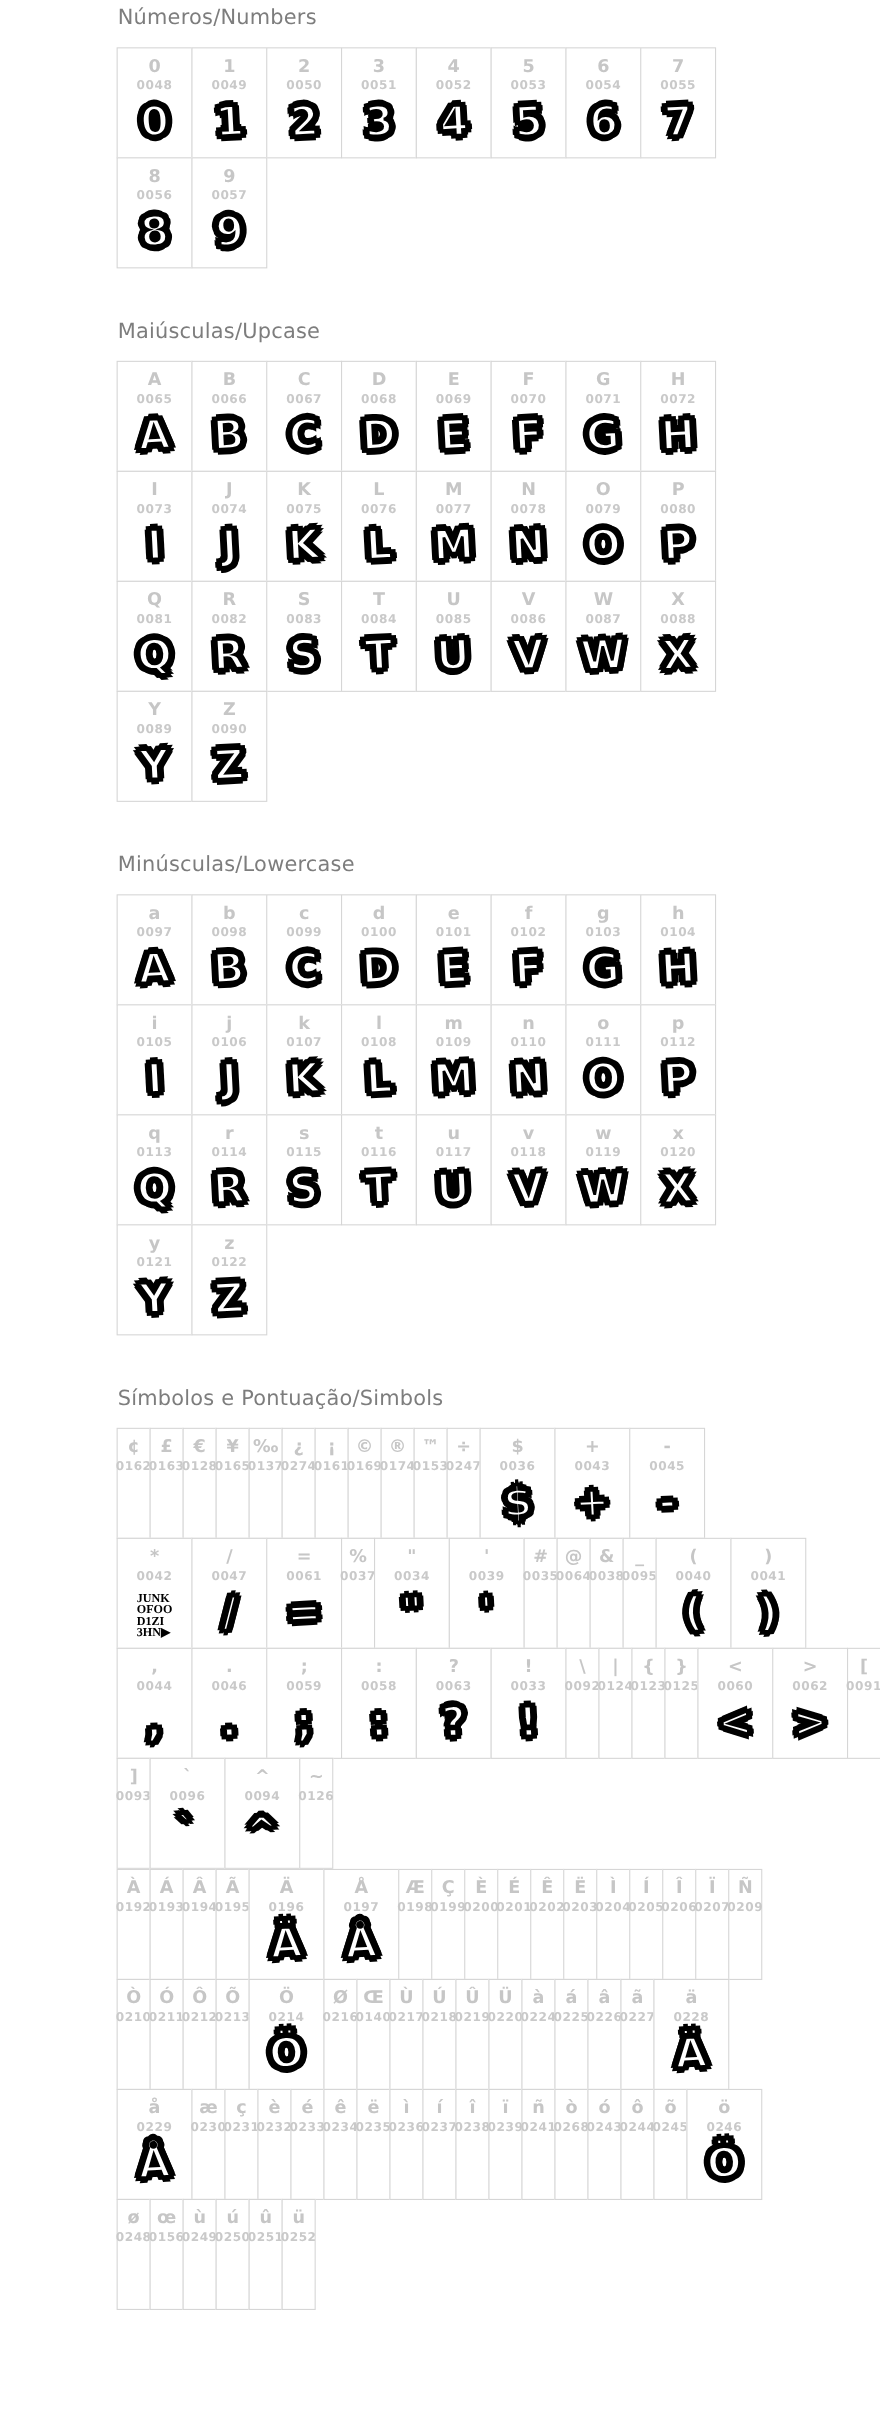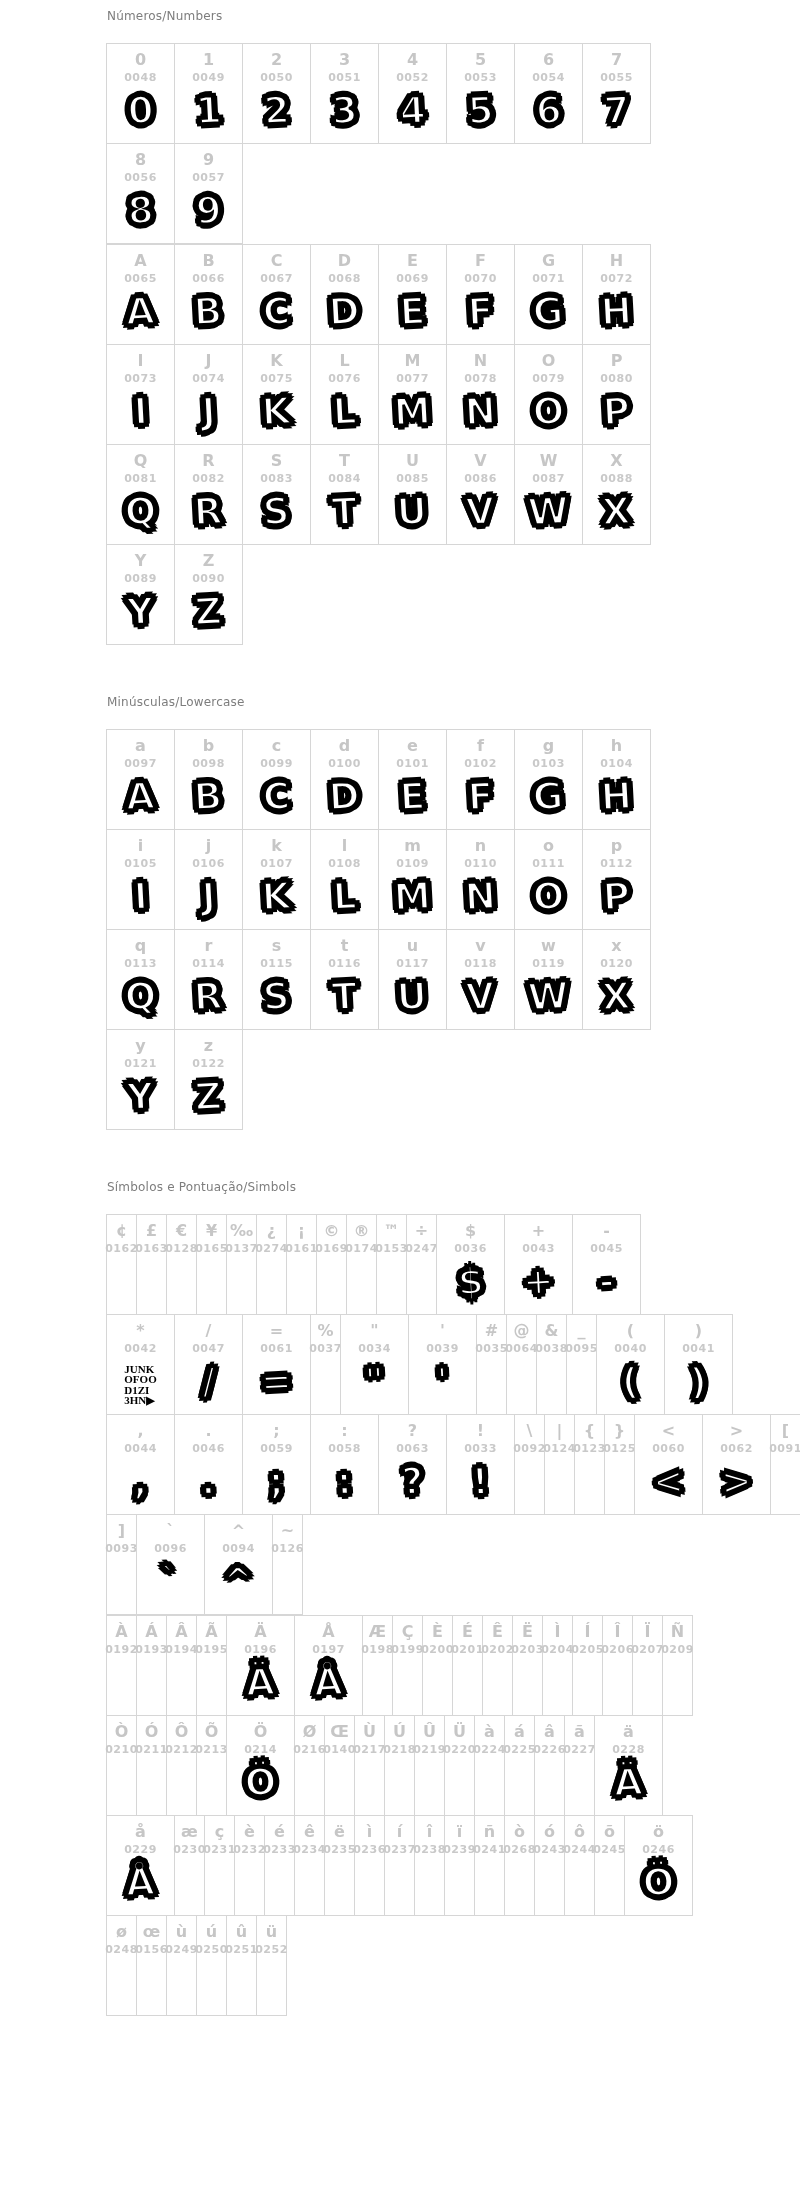--- a/index.html
+++ b/index.html
@@ -11,21 +11,21 @@
     --bg:#ffffff;
   }
   html,body{margin:0;padding:0;background:var(--bg,#fff);}
   body{
     width:800px;height:2193px;overflow:hidden;
     font-family:"DejaVu Sans","Liberation Sans",sans-serif;
     -webkit-font-smoothing:antialiased;
   }
   .wrap{padding:0 0 0 106px;}
   .section-title{
-    font-size:12px;font-weight:400;color:var(--heading,#7d7d7d);
+    font-size:19px;font-weight:400;color:var(--heading,#7d7d7d);
     margin:46px 0 16px 1px;line-height:22px;letter-spacing:.2px;
   }
   .section:first-child .section-title{margin-top:5px;}
   .char-table{display:block;}
   .char-row{display:flex;align-items:stretch;}
   .char-row + .char-row{margin-top:-1px;}
   .cell{
     box-sizing:border-box;flex:0 0 auto;
     width:69px;height:101px;
     border:1px solid var(--border,#d6d6d6);
@@ -146,20 +146,21 @@
             <div class="cell-char">9</div>
             <div class="cell-code">0057</div>
             <div class="cell-glyph">
               <div class="glyph">9</div>
             </div>
           </div>
         </div>
       </div>
     </div>
     <div class="section">
+      <h2 class="section-title">Maiúsculas/Upcase</h2>
       <div class="char-table">
         <div class="char-row">
           <div class="cell wide">
             <div class="cell-char">A</div>
             <div class="cell-code">0065</div>
             <div class="cell-glyph">
               <div class="glyph">A</div>
             </div>
           </div>
           <div class="cell wide">

